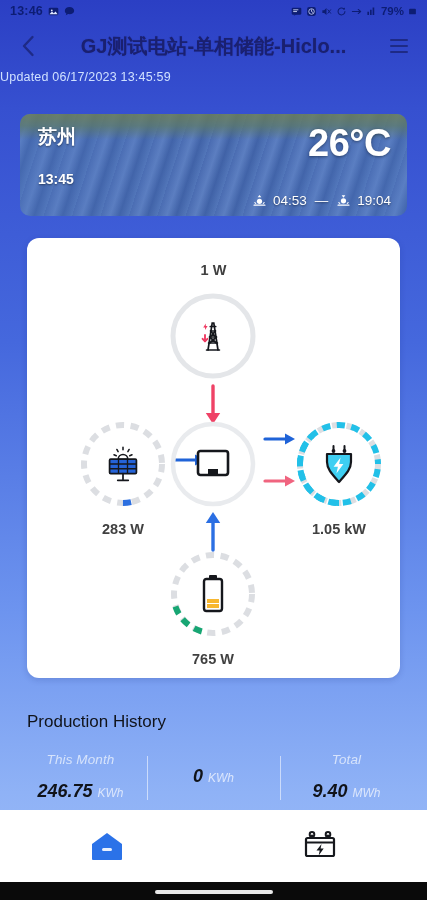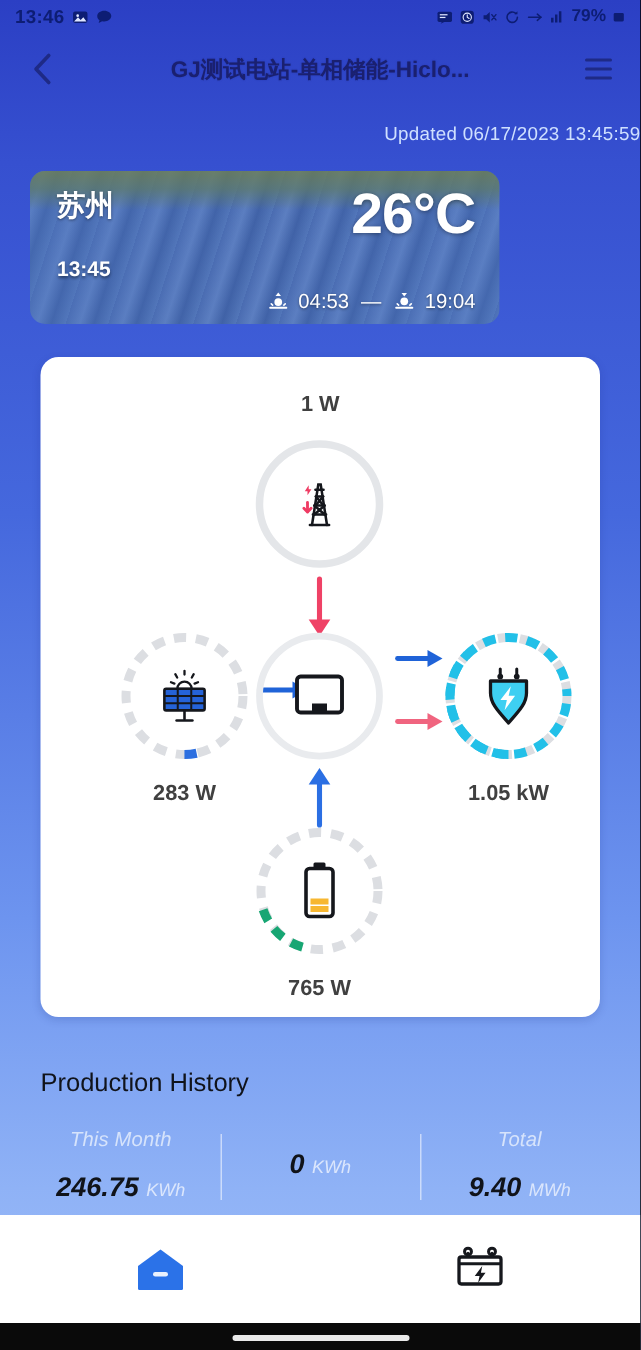--- a/index.html
+++ b/index.html
@@ -50,53 +50,53 @@
   .back-btn {
     width: 44px; height: 44px;
     display: flex; align-items: center; justify-content: center;
     margin-left: 6px;
     cursor: pointer;
   }
   .back-btn svg { display:block; }
   .title-text {
     flex: 1;
     text-align: center;
-    font-size: 15px;
+    font-size: 20px;
     font-weight: bold;
     color: #1a2070;
     white-space: nowrap;
     overflow: hidden;
     text-overflow: ellipsis;
     padding: 0 4px;
     text-shadow: 0 0 1px rgba(20,30,120,.35);
   }
   .menu-btn {
     width: 44px; height: 44px;
     display:flex; flex-direction:column; align-items:center; justify-content:center;
     gap: 4px;
     margin-right: 6px;
     cursor: pointer;
   }
   .menu-btn i { display:block; width:18px; height:2px; background:#1e2a86; border-radius:1px; }
 
   
   .updated {
     position: absolute;
-    top: 82px; left: 0; right: 0;
-    text-align: right;
+    top: 70px; left: 0; right: 0;
+    text-align: left;
     font-size: 12.5px;
     color: #cfe0ff;
     letter-spacing: 0.2px;
   }
 
   
   .weather-card {
     position: absolute;
     left: 20px; top: 114px;
-    width: 313px; height: 102px;
+    width: 387px; height: 102px;
     border-radius: 10px;
     overflow: hidden;
     box-sizing: border-box;
     background:
       linear-gradient(115deg, rgba(70,110,190,.55) 0%, rgba(60,95,175,.35) 50%, rgba(70,110,190,.5) 100%),
       repeating-linear-gradient(108deg, #4e72b8 0px, #6a8fd0 9px, #3f63a8 18px, #5b82c4 27px),
       linear-gradient(180deg, #6f8f56 0%, #49709f 40%, #3f63a8 100%);
     filter: saturate(.95);
   }
   .weather-card::before {

